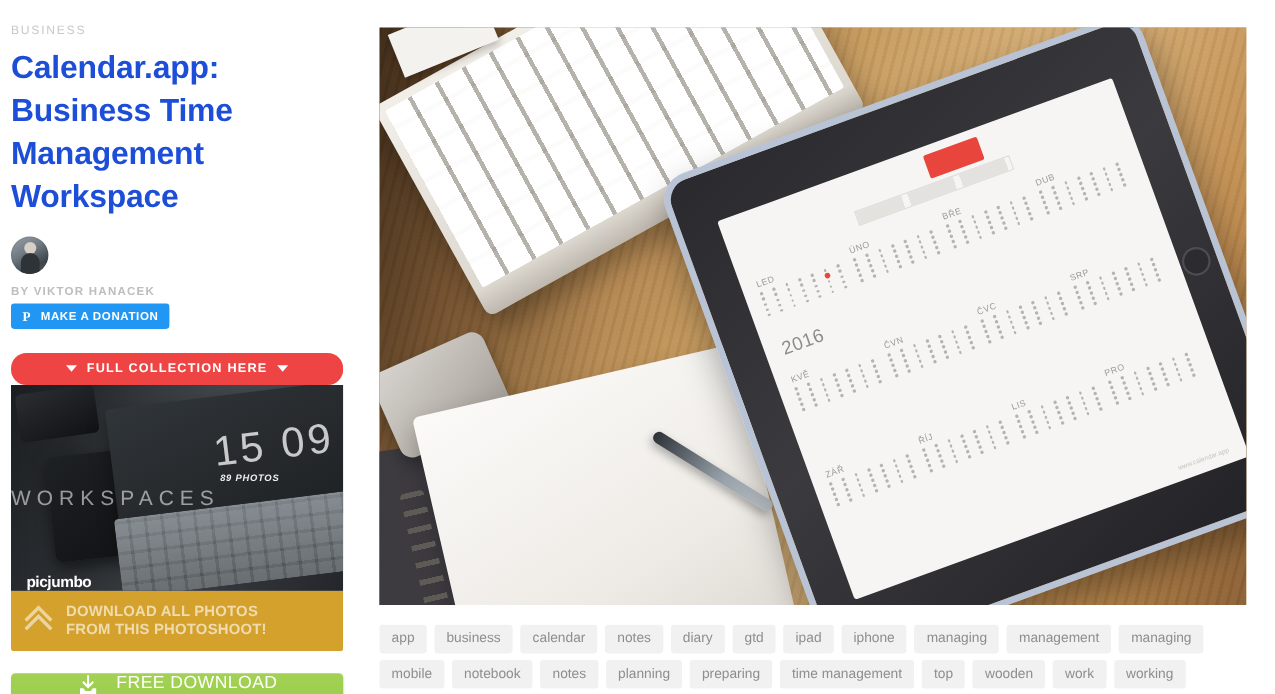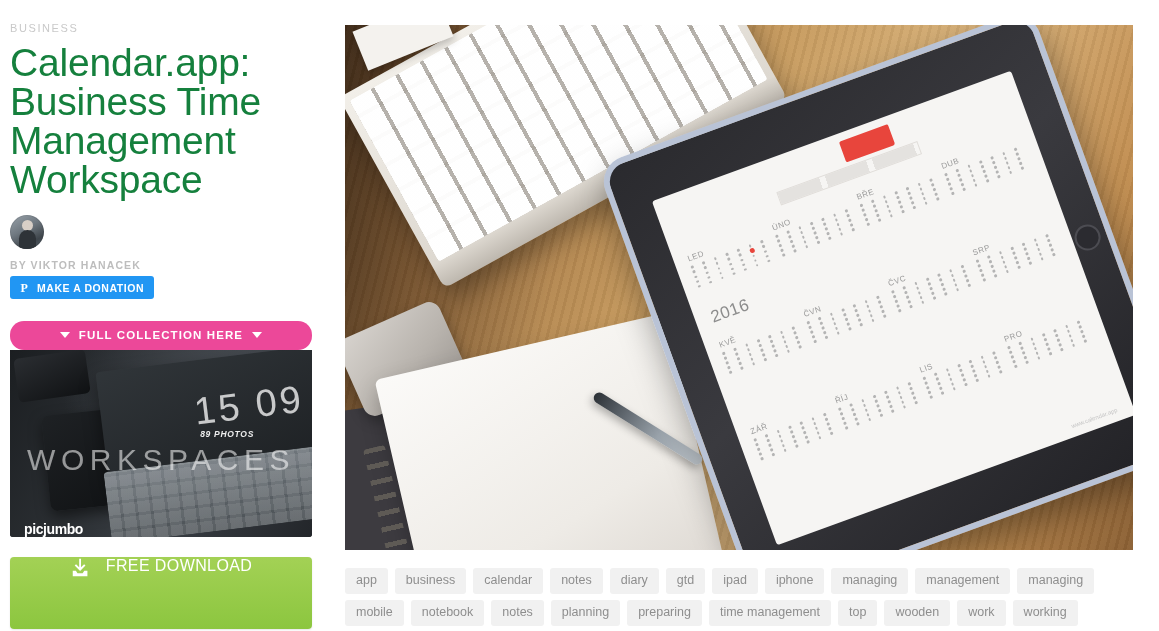--- a/index.html
+++ b/index.html
@@ -14,22 +14,22 @@
   
   .sidebar {
     position: absolute; left: 10px; top: 22px;
     width: 302px;
   }
   .category-label {
     font-size: 11px; letter-spacing: 1.6px; color: #c9c9c9;
     font-weight: 400; text-transform: uppercase; margin-bottom: 9px;
   }
   .photo-title {
-    font-size: 39px; line-height: 39px; color: #15803d;
-    font-weight: 400; letter-spacing: -0.2px; margin-bottom: 16px;
+    font-size: 29px; line-height: 39px; color: #1d4ed8;
+    font-weight: 700; letter-spacing: -0.2px; margin-bottom: 16px;
   }
 
   .author-row { display: flex; align-items: flex-start; gap: 9px; flex-direction: column; }
   .avatar {
     width: 34px; height: 34px; border-radius: 50%;
     background: linear-gradient(150deg,#9aa3ab 0%,#6f7880 42%,#3e454b 75%,#55606a 100%);
     flex: none; position: relative; overflow: hidden;
     box-shadow: inset 0 0 0 1px rgba(0,0,0,.08);
   }
   .avatar::after {
@@ -57,21 +57,21 @@
     align-items: center; justify-content: center;
     font-size: 12px; font-weight: 700; color: #fff;
     font-family: "Liberation Serif", serif; line-height: 1;
   }
 
   
   .promo-card {
     margin-top: 22px; width: 302px; border-radius: 3px; overflow: hidden;
   }
   .promo-head {
-    background: #ec4899; color: #fff; text-align: left;
+    background: #ef4444; color: #fff; text-align: left;
     font-size: 11.5px; font-weight: 700; letter-spacing: 1.1px;
     padding: 8px 0 9px; display: flex; align-items: center;
     justify-content: center; gap: 9px; cursor: pointer; border-radius: 14px;
   }
   .caret-d {
     width: 0; height: 0; border-left: 5px solid transparent;
     border-right: 5px solid transparent; border-top: 6px solid #fff;
     display: inline-block;
   }
   .promo-img {
@@ -118,22 +118,22 @@
     background: #0d0f11; border-radius: 4px 8px 7px 5px;
   }
   .pi-glasses::before { left: 0; }
   .pi-glasses::after { right: 0; }
   .pi-camera {
     position: absolute; left: 6px; top: 4px; width: 72px; height: 44px;
     background: linear-gradient(160deg,#2a2d31,#101214);
     border-radius: 5px; transform: rotate(-8deg);
   }
   .pi-word {
-    position: absolute; left: 0; right: 0; top: 93px; text-align: center;
-    font-size: 30px; letter-spacing: 5.5px; font-weight: 300;
+    position: absolute; left: 0; right: 0; top: 93px; 
+    font-size: 19px; letter-spacing: 5.5px; font-weight: 300;
     color: rgba(255,255,255,.55);
   }
   .pi-photos {
     position: absolute; right: 58px; top: 79px;
     font-size: 8.5px; font-weight: 700; letter-spacing: .7px;
     color: rgba(255,255,255,.92);
     font-style: italic;
   }
   .pi-logo {
     position: absolute; left: 14px; bottom: 0;
@@ -334,20 +334,30 @@
         <div class="pi-notebook"></div>
         <div class="pi-glasses"></div>
         <div class="pi-laptop"></div>
         <div class="pi-screen-num">15 09</div>
         <div class="pi-keys"></div>
         <div class="pi-word">WORKSPACES</div>
         <div class="pi-photos">89 PHOTOS</div>
         <div class="pi-logo">picjumbo</div>
       </div>
 
+      <div class="promo-foot">
+        <div class="chev-up-dbl">
+          <span></span>
+            <span></span>
+        </div>
+        <div class="promo-foot-text">
+          <div>DOWNLOAD ALL PHOTOS</div>
+          <div>FROM THIS PHOTOSHOOT!</div>
+        </div>
+      </div>
     </div>
 
     <button class="download-btn">
       <svg class="dl-icon" viewBox="0 0 24 24">
         <path fill="#ffffff" d="M12 2v9.2l3.4-3.4 1.5 1.5L11 15.2 5.1 9.3l1.5-1.5L10 11.2V2z"></path>
         <path fill="#ffffff" d="M3 15h3.4l1.8 2.6h5.6L15.6 15H19v6H3z"></path>
       </svg>
       <span>FREE DOWNLOAD</span>
     </button>
   </div>

